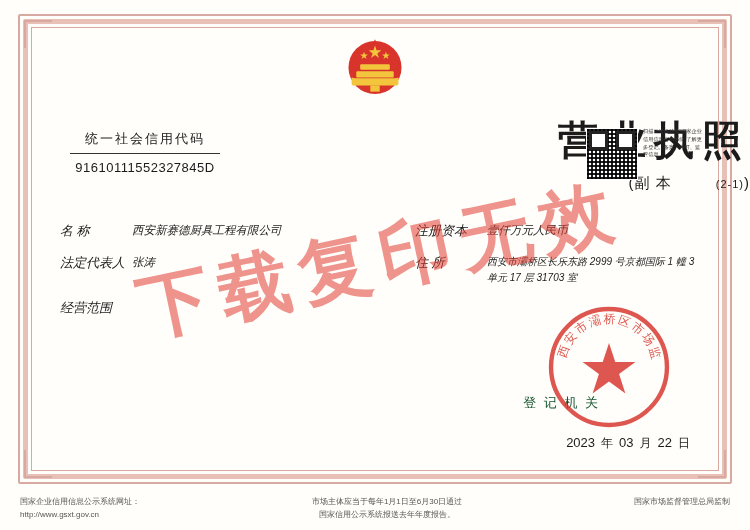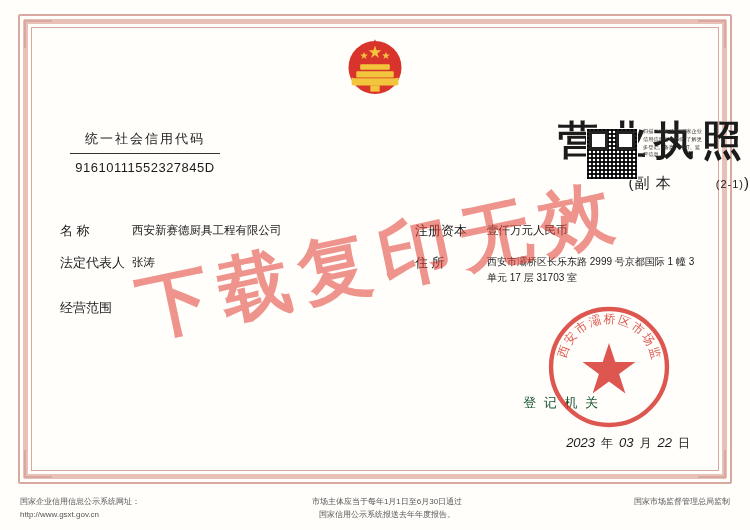--- a/index.html
+++ b/index.html
@@ -167,20 +167,21 @@
   .fields {
     position: absolute;
     left: 60px;
     top: 222px;
     right: 55px;
     z-index: 4;
   }
   .row {
     display: flex;
     margin-bottom: 14px;
+    font-style: italic;
   }
   .col-left {
     width: 355px;
     display: flex;
     align-items: flex-start;
   }
   .col-right {
     flex: 1;
     display: flex;
     align-items: flex-start;
@@ -222,21 +223,21 @@
     position: absolute;
     right: 60px;
     bottom: 78px;
     font-size: 13px;
     color: #1b1b1b;
     z-index: 4;
     display: flex;
     align-items: baseline;
     gap: 6px;
   }
-  .date-line .dnum { font-size: 13px; font-style: italic; }
+  .date-line .dnum { font-size: 13px; }
   .date-line .dch { font-size: 12px; }
 
   
   .seal {
     position: absolute;
     right: 78px;
     bottom: 100px;
     width: 126px;
     height: 126px;
     z-index: 6;

